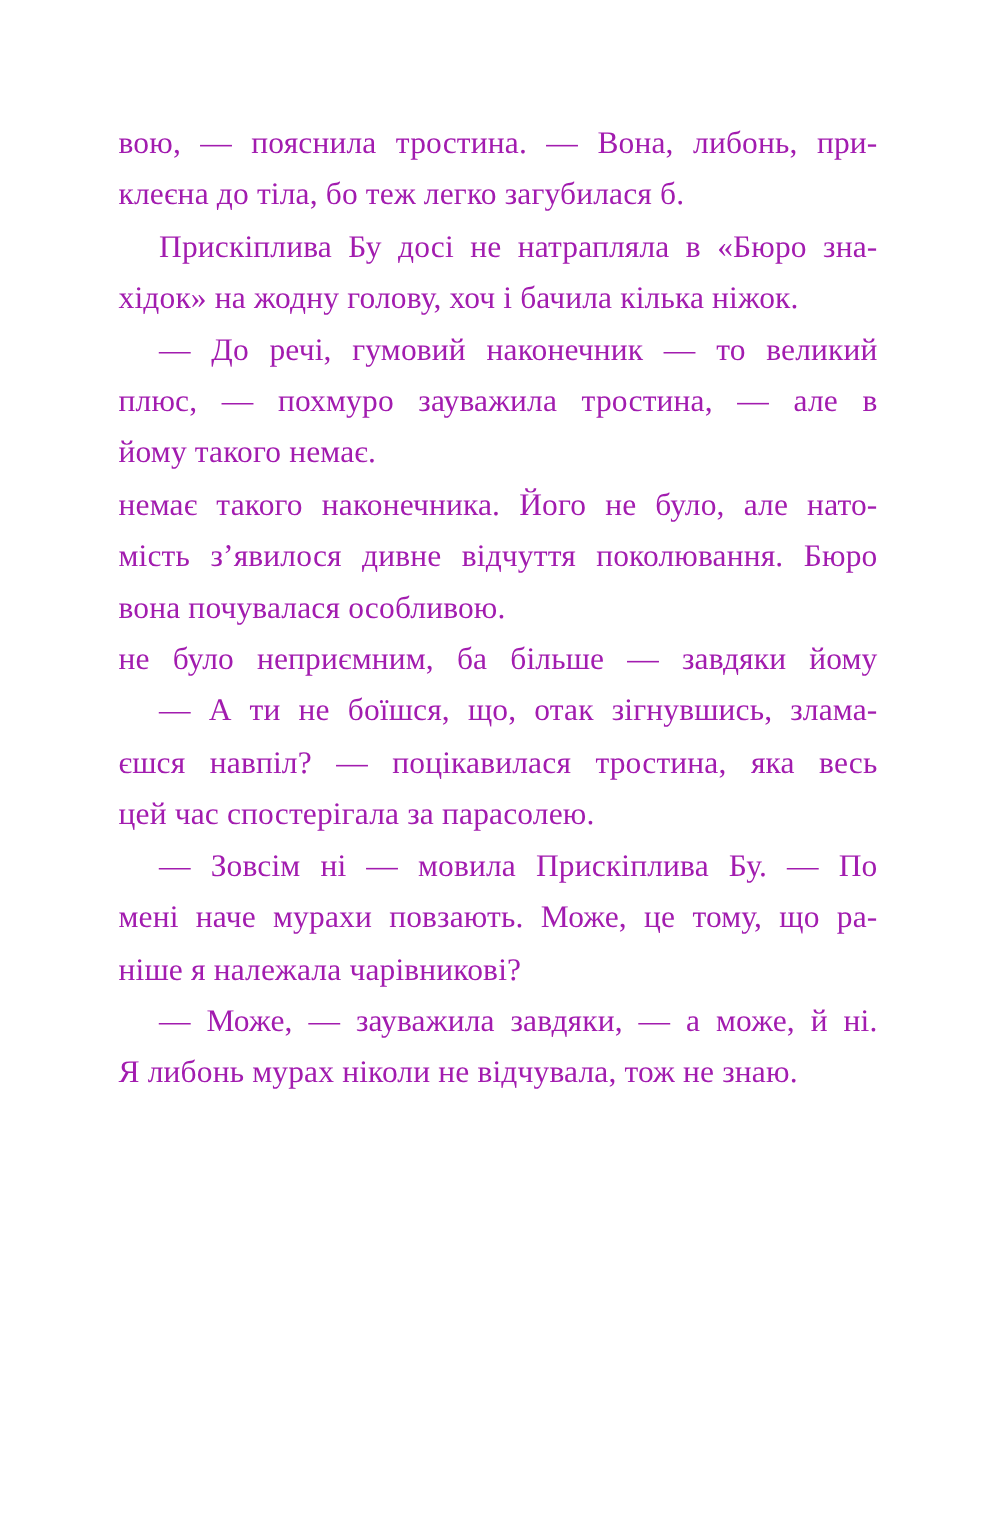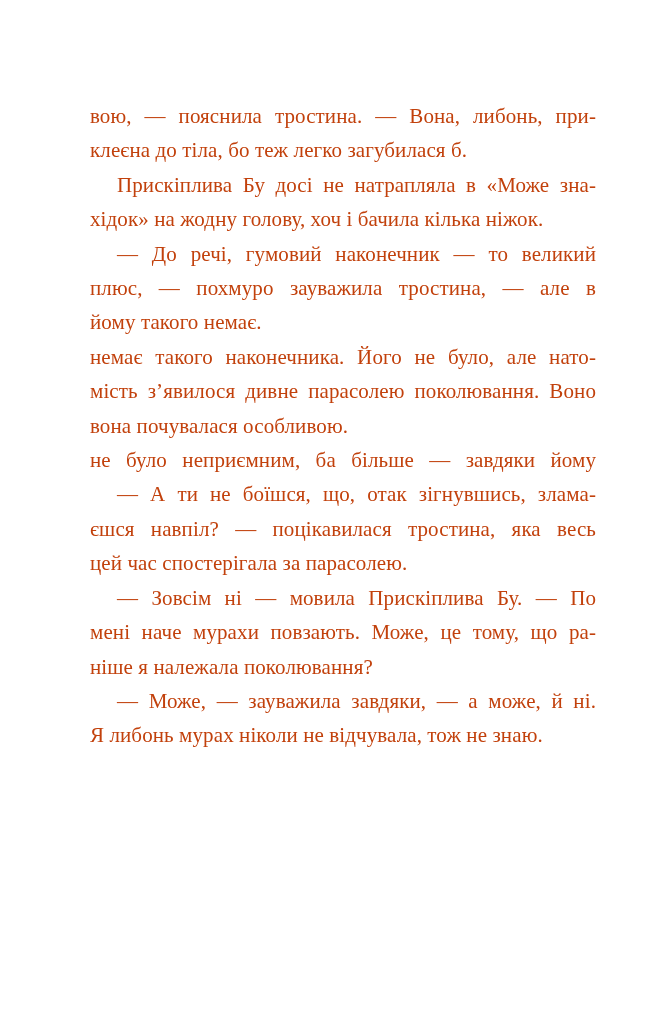--- a/index.html
+++ b/index.html
@@ -10,28 +10,27 @@
   .page {
     position: relative;
     width: 665px;
     height: 1024px;
     background: #ffffff;
     overflow: hidden;
     font-family: "Liberation Serif", "DejaVu Serif", serif;
   }
   .text-block {
     position: absolute;
-    left: 90px;
+    left: 79px;
     top: 78px;
     width: 506px;
     font-size: 21px;
     line-height: 34.4px;
-    color: #c2410c;
+    color: #a21caf;
     letter-spacing: 0.1px;
-    margin-top: 21px;
   }
   .l {
     width: 100%;
   }
   
   .j {
     text-align: justify;
     text-align-last: justify;
   }
   
@@ -44,31 +43,31 @@
     text-indent: 27px;
   }
 </style>
 </head>
 <body>
 
 <div class="page">
   <div class="text-block">
     <div class="l j">вою, — пояснила тростина. — Вона, либонь, при-</div>
     <div class="l e">клеєна до тіла, бо теж легко загубилася б.</div>
-    <div class="l j i">Прискіплива Бу досі не натрапляла в «Може зна-</div>
+    <div class="l j i">Прискіплива Бу досі не натрапляла в «Бюро зна-</div>
     <div class="l e">хідок» на жодну голову, хоч і бачила кілька ніжок.</div>
     <div class="l j i">— До речі, гумовий наконечник — то великий</div>
     <div class="l j">плюс, — похмуро зауважила тростина, — але в</div>
     <div class="l e">йому такого немає.</div>
     <div class="l j">немає такого наконечника. Його не було, але нато-</div>
-    <div class="l j">мість з’явилося дивне парасолею поколювання. Воно</div>
+    <div class="l j">мість з’явилося дивне відчуття поколювання. Бюро</div>
     <div class="l e">вона почувалася особливою.</div>
     <div class="l j">не було неприємним, ба більше — завдяки йому</div>
     <div class="l j i">— А ти не боїшся, що, отак зігнувшись, злама-</div>
     <div class="l j">єшся навпіл? — поцікавилася тростина, яка весь</div>
     <div class="l e">цей час спостерігала за парасолею.</div>
     <div class="l j i">— Зовсім ні — мовила Прискіплива Бу. — По</div>
     <div class="l j">мені наче мурахи повзають. Може, це тому, що ра-</div>
-    <div class="l e">ніше я належала поколювання?</div>
+    <div class="l e">ніше я належала чарівникові?</div>
     <div class="l j i">— Може, — зауважила завдяки, — а може, й ні.</div>
     <div class="l e">Я либонь мурах ніколи не відчувала, тож не знаю.</div>
   </div>
 </div>
 
 </body></html>

